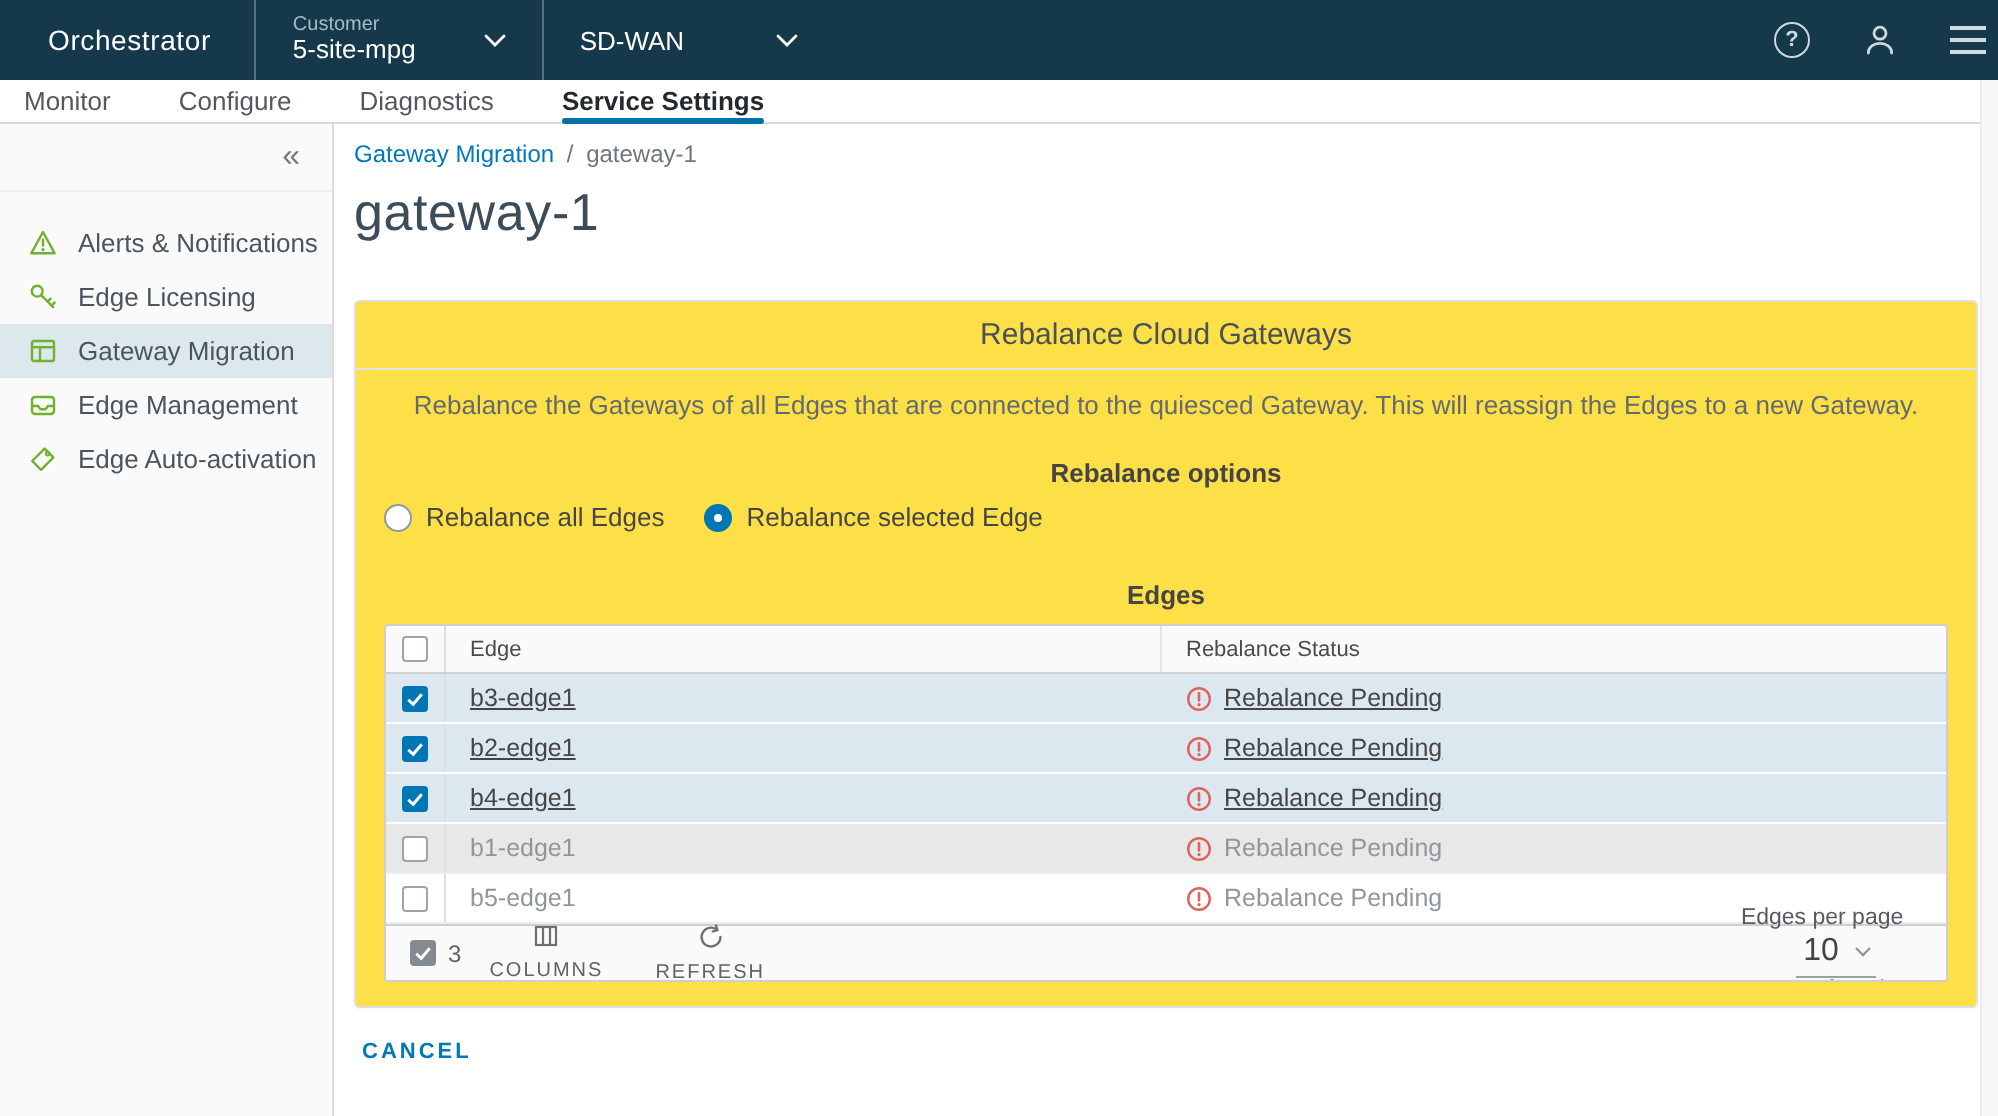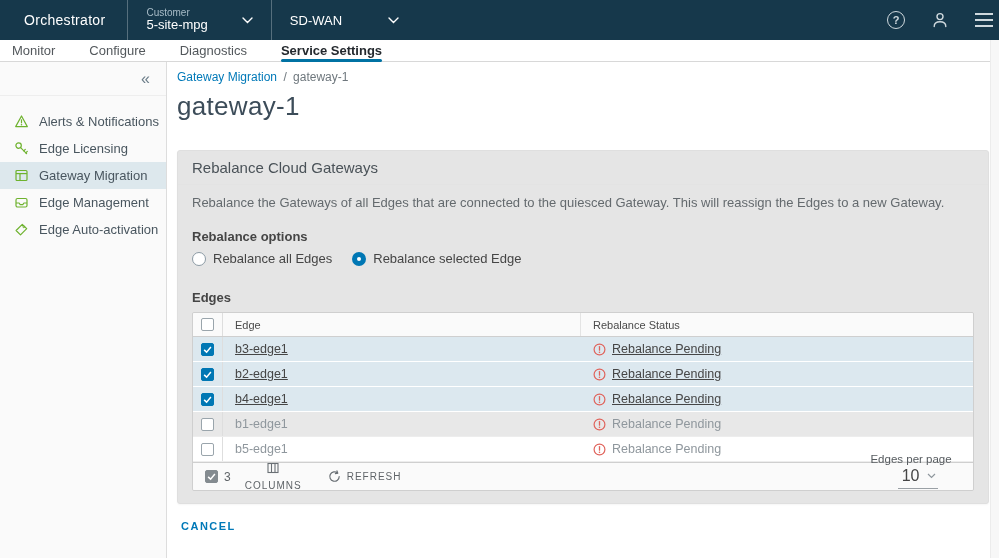--- a/index.html
+++ b/index.html
@@ -62,21 +62,21 @@
   
   .main { flex: 1; padding: 8px 10px 0 10px; background: #fff; }
   .breadcrumb { font-size: 12px; height: 16px; }
   .crumb-link { color: #0079b8; cursor: pointer; text-decoration: none; }
   .crumb-sep, .crumb-cur { color: #6e777d; }
   .crumb-sep { margin: 0 3px; }
   .page-title { font-size: 26px; font-weight: 300; color: #3c4c59; margin-top: 4px;
     letter-spacing: .3px; line-height: 32px; }
   
   .card { margin-top: 28px; border: 1px solid #dfdfdf; border-radius: 3px;
-    background: #e5e5e5; box-shadow: 0 1px 2px rgba(0,0,0,.04); }
+    background: #fde047; box-shadow: 0 1px 2px rgba(0,0,0,.04); text-align: center; }
   .card-h { padding: 8px 14px; font-size: 15px; color: #4a5258; border-bottom: 1px solid #e3e3e3; }
   .card-b { padding: 10px 14px 12px 14px; }
   .desc { color: #646a6e; line-height: 16px; }
   .opt-label { margin-top: 18px; font-weight: bold; color: #454545; line-height: 16px; }
   .radio-row { margin-top: 6px; display: flex; gap: 20px; align-items: center; }
   .radio { display: flex; align-items: center; gap: 7px; cursor: pointer; color: #454545; }
   .rdot { width: 14px; height: 14px; border-radius: 50%; border: 1px solid #8c9ba5; background: #fff; }
   .rdot.on { border: 5px solid #0077b4; }
   .edges-label { margin-top: 24px; font-weight: bold; color: #454545; line-height: 16px; }
   .action-link { margin-top: 16px; display: flex; align-items: center; gap: 6px; cursor: pointer; }
@@ -99,21 +99,21 @@
   .cb { width: 13px; height: 13px; border: 1px solid #9aa5ac; border-radius: 2px;
     background: #fff; cursor: pointer; display: flex; align-items: center; justify-content: center; }
   .cb.checked { background: #0077b4; border-color: #0077b4; }
   .cb.gray { background: #848b90; border-color: #848b90; }
   .gfoot { height: 28px; background: #fafafa; border-top: 1px solid #cfcfcf;
     padding: 0 12px; font-size: 11px; color: #5f6468; display: flex; align-items: center; }
   .count { margin-left: 6px; font-size: 12px; color: #5f6468; }
   .foot-btn { display: flex; align-items: center; gap: 6px; cursor: pointer;
     letter-spacing: 1px; font-size: 10px; color: #5f6468; }
   .foot-btn.columns { margin-left: 14px; flex-direction: column; }
-  .foot-btn.refresh { margin-left: 26px; }
+  .foot-btn.refresh { margin-left: 26px; flex-direction: column; }
   .foot-right { margin-left: auto; display: flex; align-items: center; flex-direction: column; }
   .per-page-label { font-size: 11.5px; color: #565b5f; }
   .per-page-select { margin-left: 14px; display: flex; align-items: center; gap: 8px;
     border-bottom: 1px solid #9aa0a5; padding: 2px 2px 3px 4px; cursor: pointer;
     font-size: 16px; color: #454545; }
   .range-text { margin-left: 20px; font-size: 11.5px; color: #565b5f; }
   .cancel-link { margin-top: 16px; padding-left: 4px; color: #0079b8; font-size: 11px;
     font-weight: bold; letter-spacing: 1.5px; cursor: pointer; display: inline-block; }
   
   .scroll-track { position: fixed; top: 40px; right: 0; bottom: 0; width: 9px;

